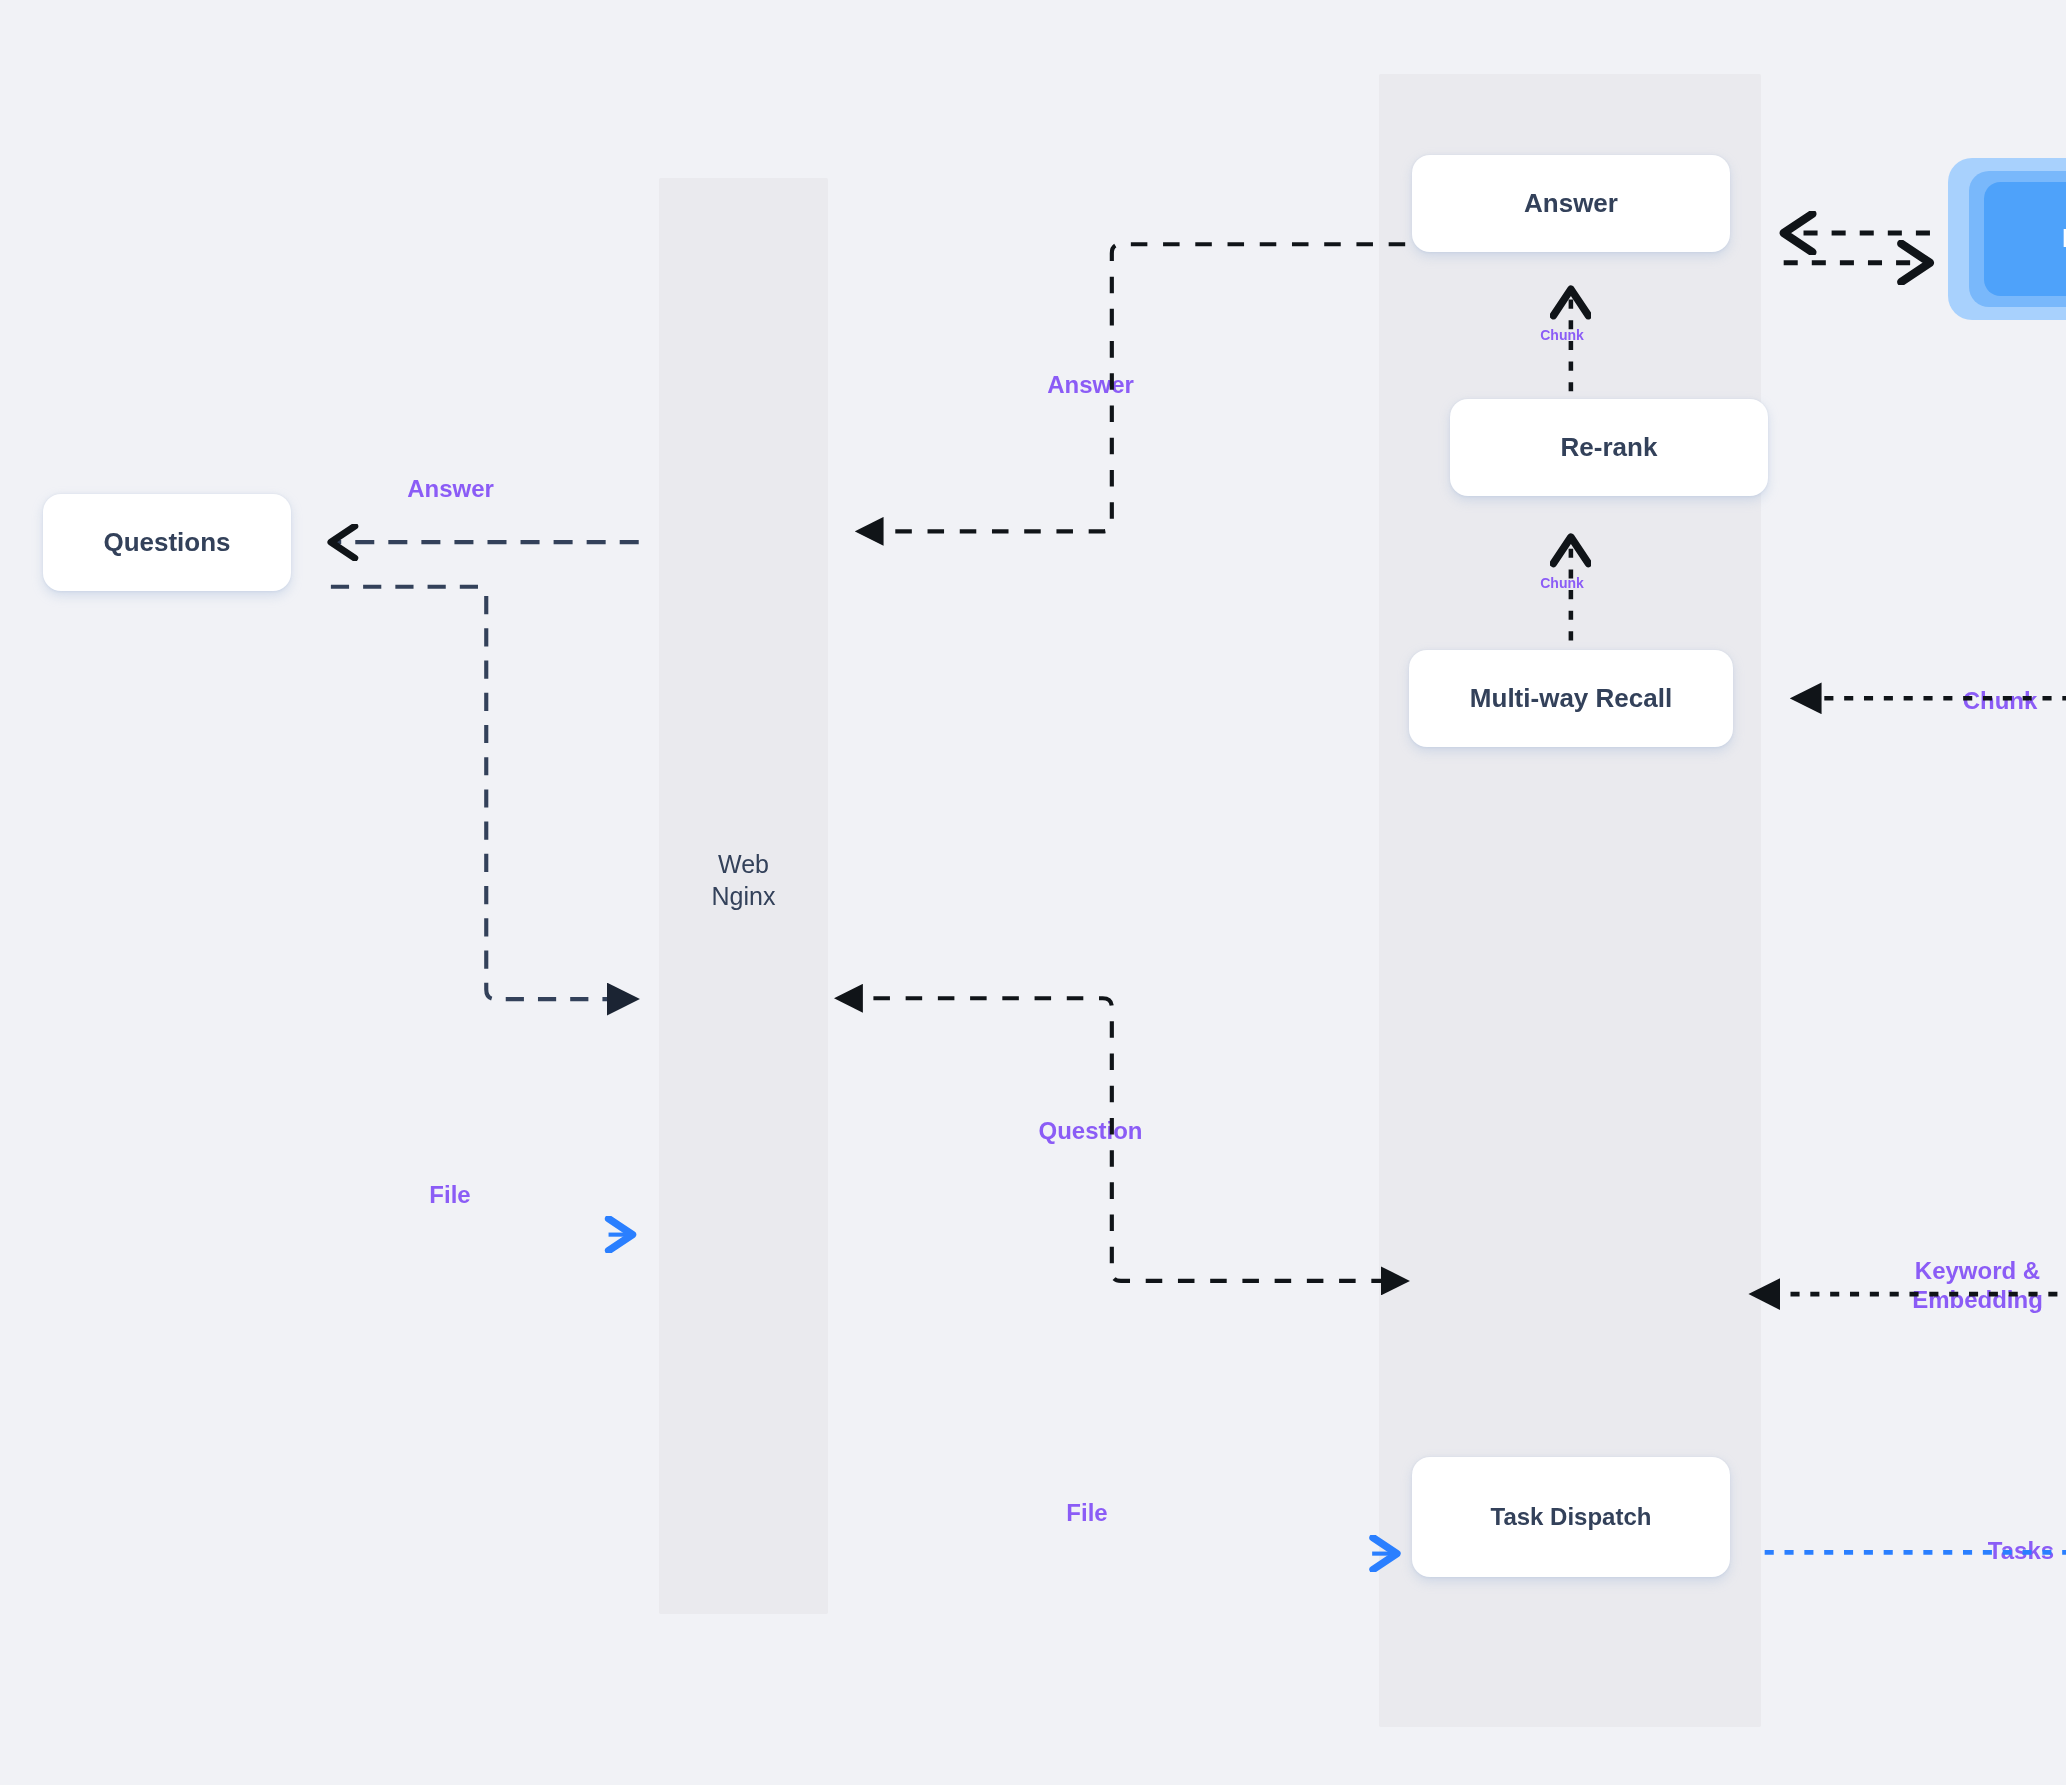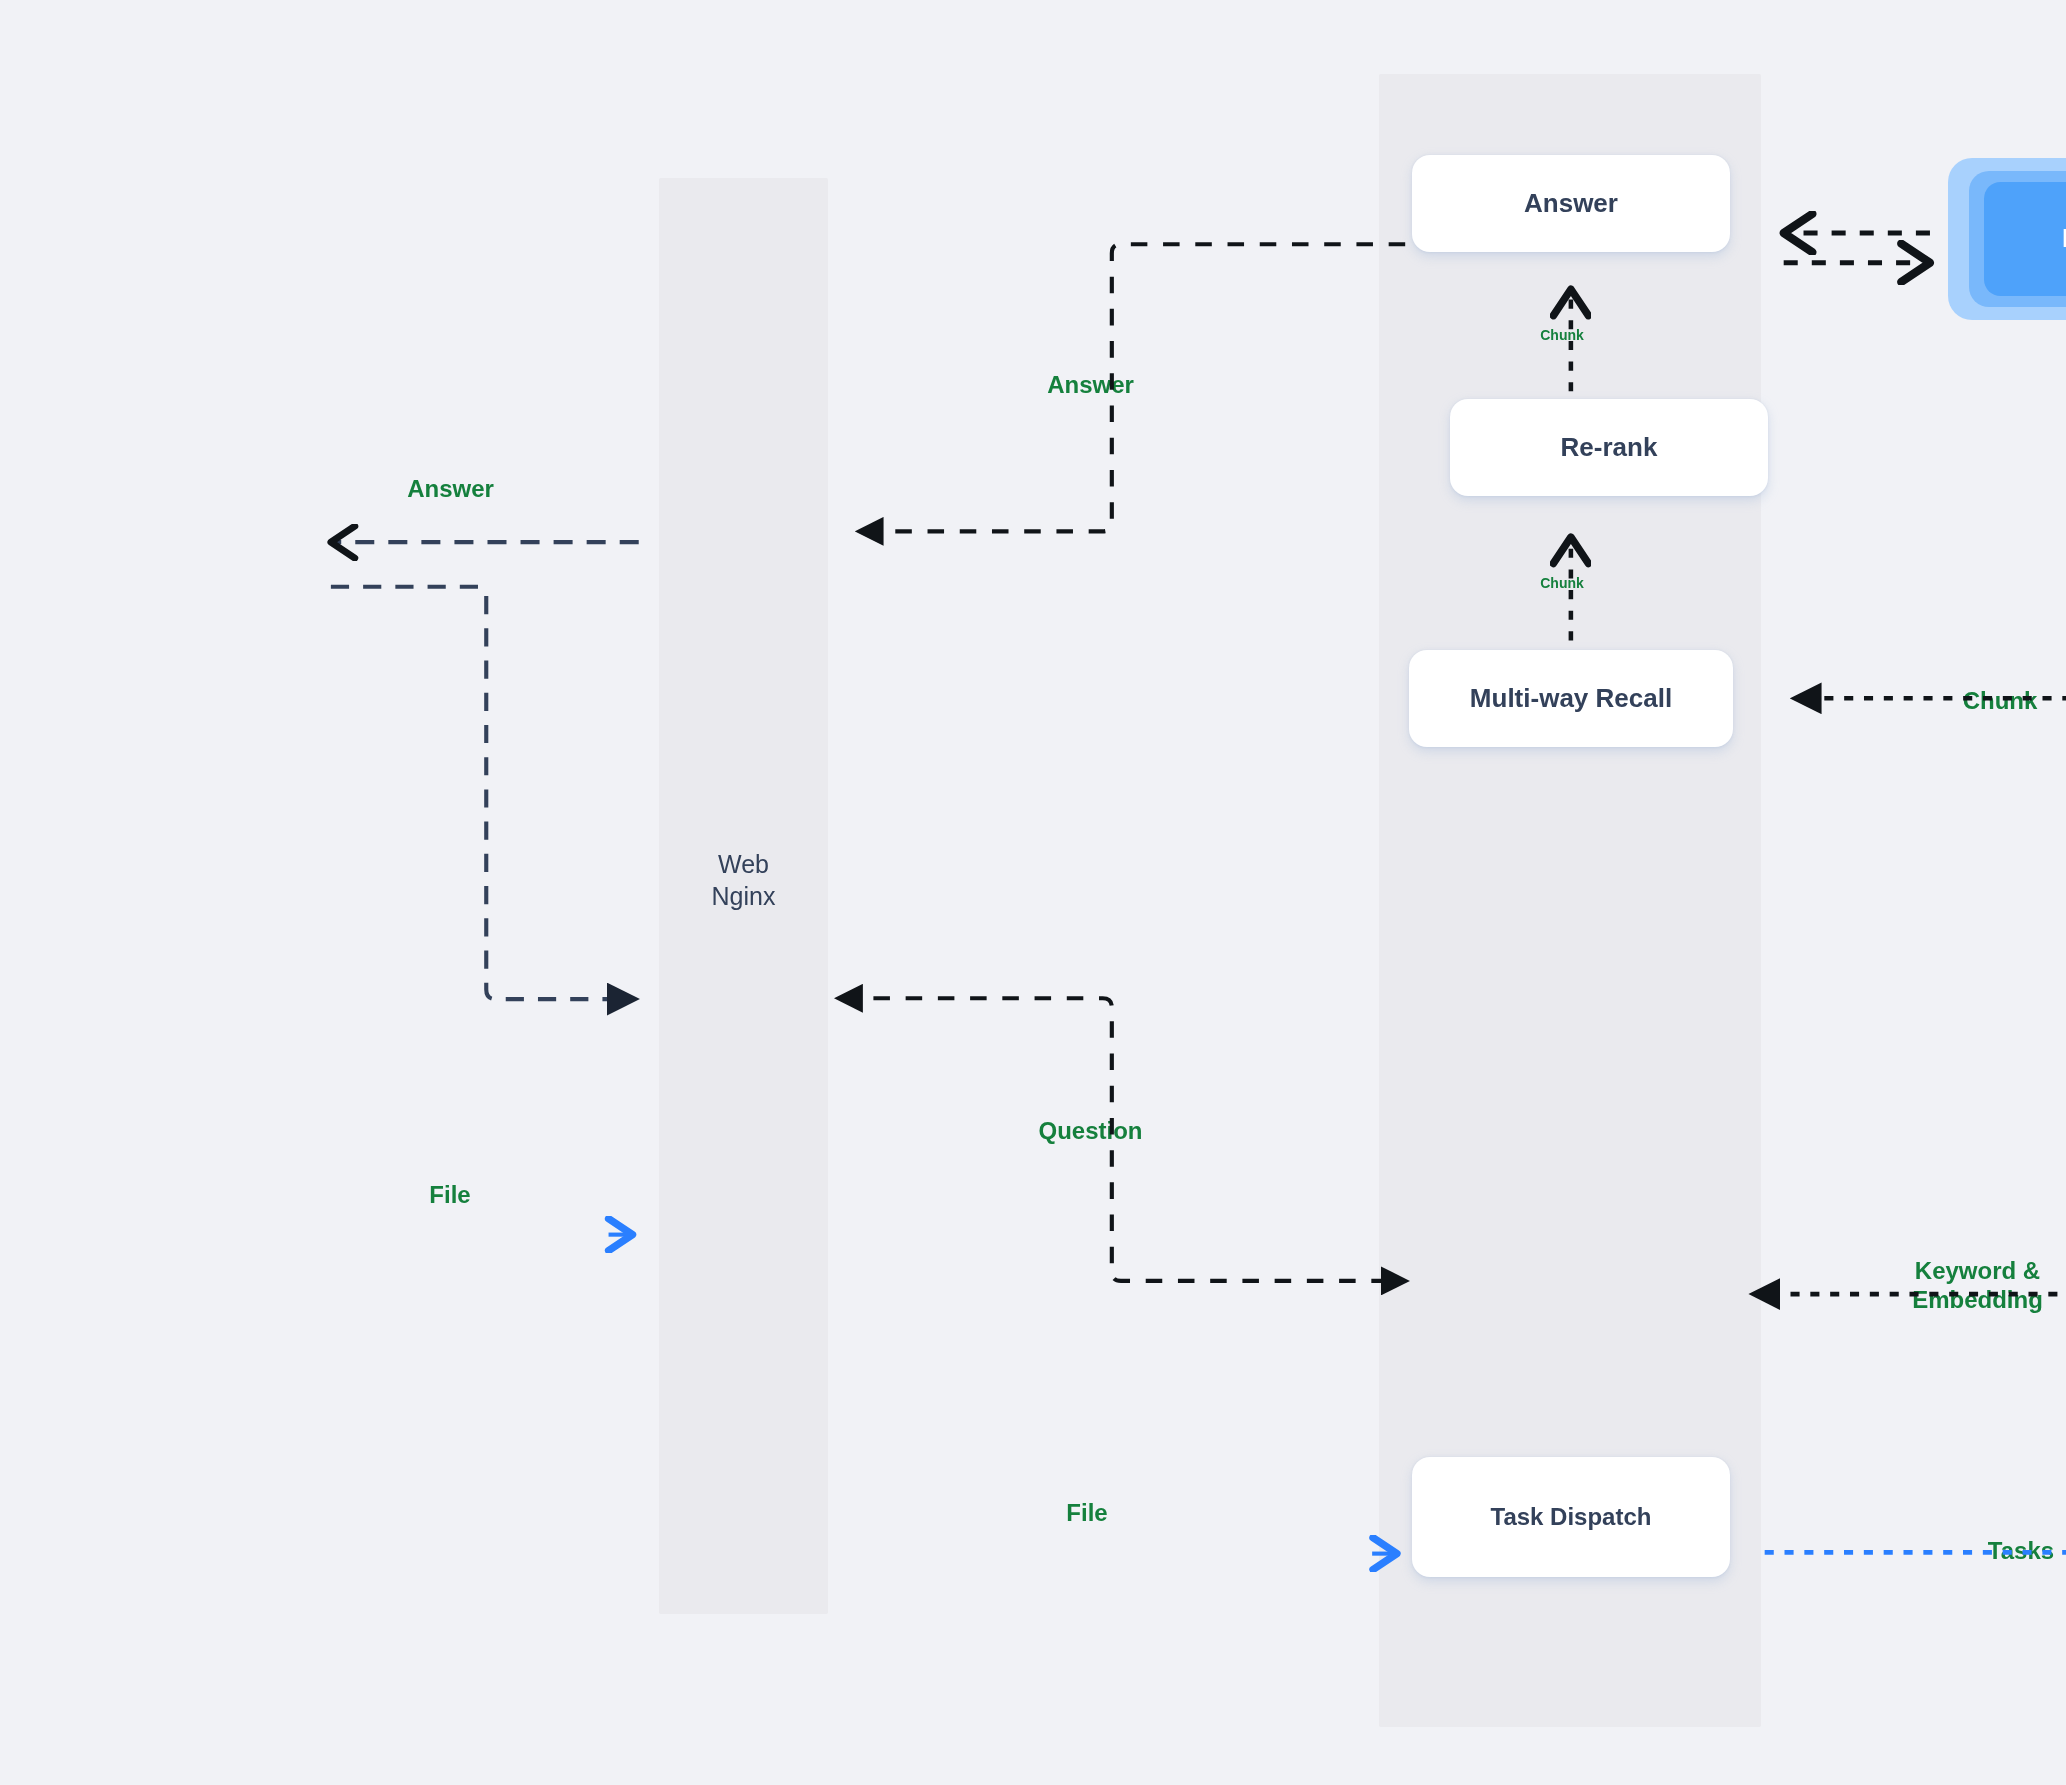--- a/index.html
+++ b/index.html
@@ -40,21 +40,21 @@
     color:#33415a;
     font-weight:400;
     text-align:center;
     line-height:1.28;
     display:flex;align-items:center;justify-content:center;
   }
 
   
   .edgelabel{
     position:absolute;
-    color:#15803d;
+    color:#8b5cf6;
     font-weight:700;
     text-align:center;
     display:flex;align-items:center;justify-content:center;
     white-space:pre;
     line-height:1.22;
   }
   .edgelabel.small{font-weight:700;}
 
   
   .llm-outer{
@@ -87,20 +87,23 @@
   <div class="group" style="left:659px;top:178px;width:169px;height:1436px;"></div>
 
   <div class="group" style="left:1379px;top:74px;width:382px;height:1653px;"></div>
 
   <div class="grouplabel" style="left:659px;top:843px;width:169px;height:74px;font-size:25px;">
     <span style="white-space:pre-line">Web
 Nginx</span>
   </div>
 
 
+  <div class="card" style="left:43px;top:494px;width:248px;height:97px;font-size:26px;">
+    <span>Questions</span>
+  </div>
 
 
   <div class="card" style="left:1412px;top:155px;width:318px;height:97px;font-size:26px;">
     <span>Answer</span>
   </div>
 
   <div class="card" style="left:1412px;top:399px;width:318px;height:97px;font-size:26px;margin-left:38px;">
     <span>Re-rank</span>
   </div>
 

